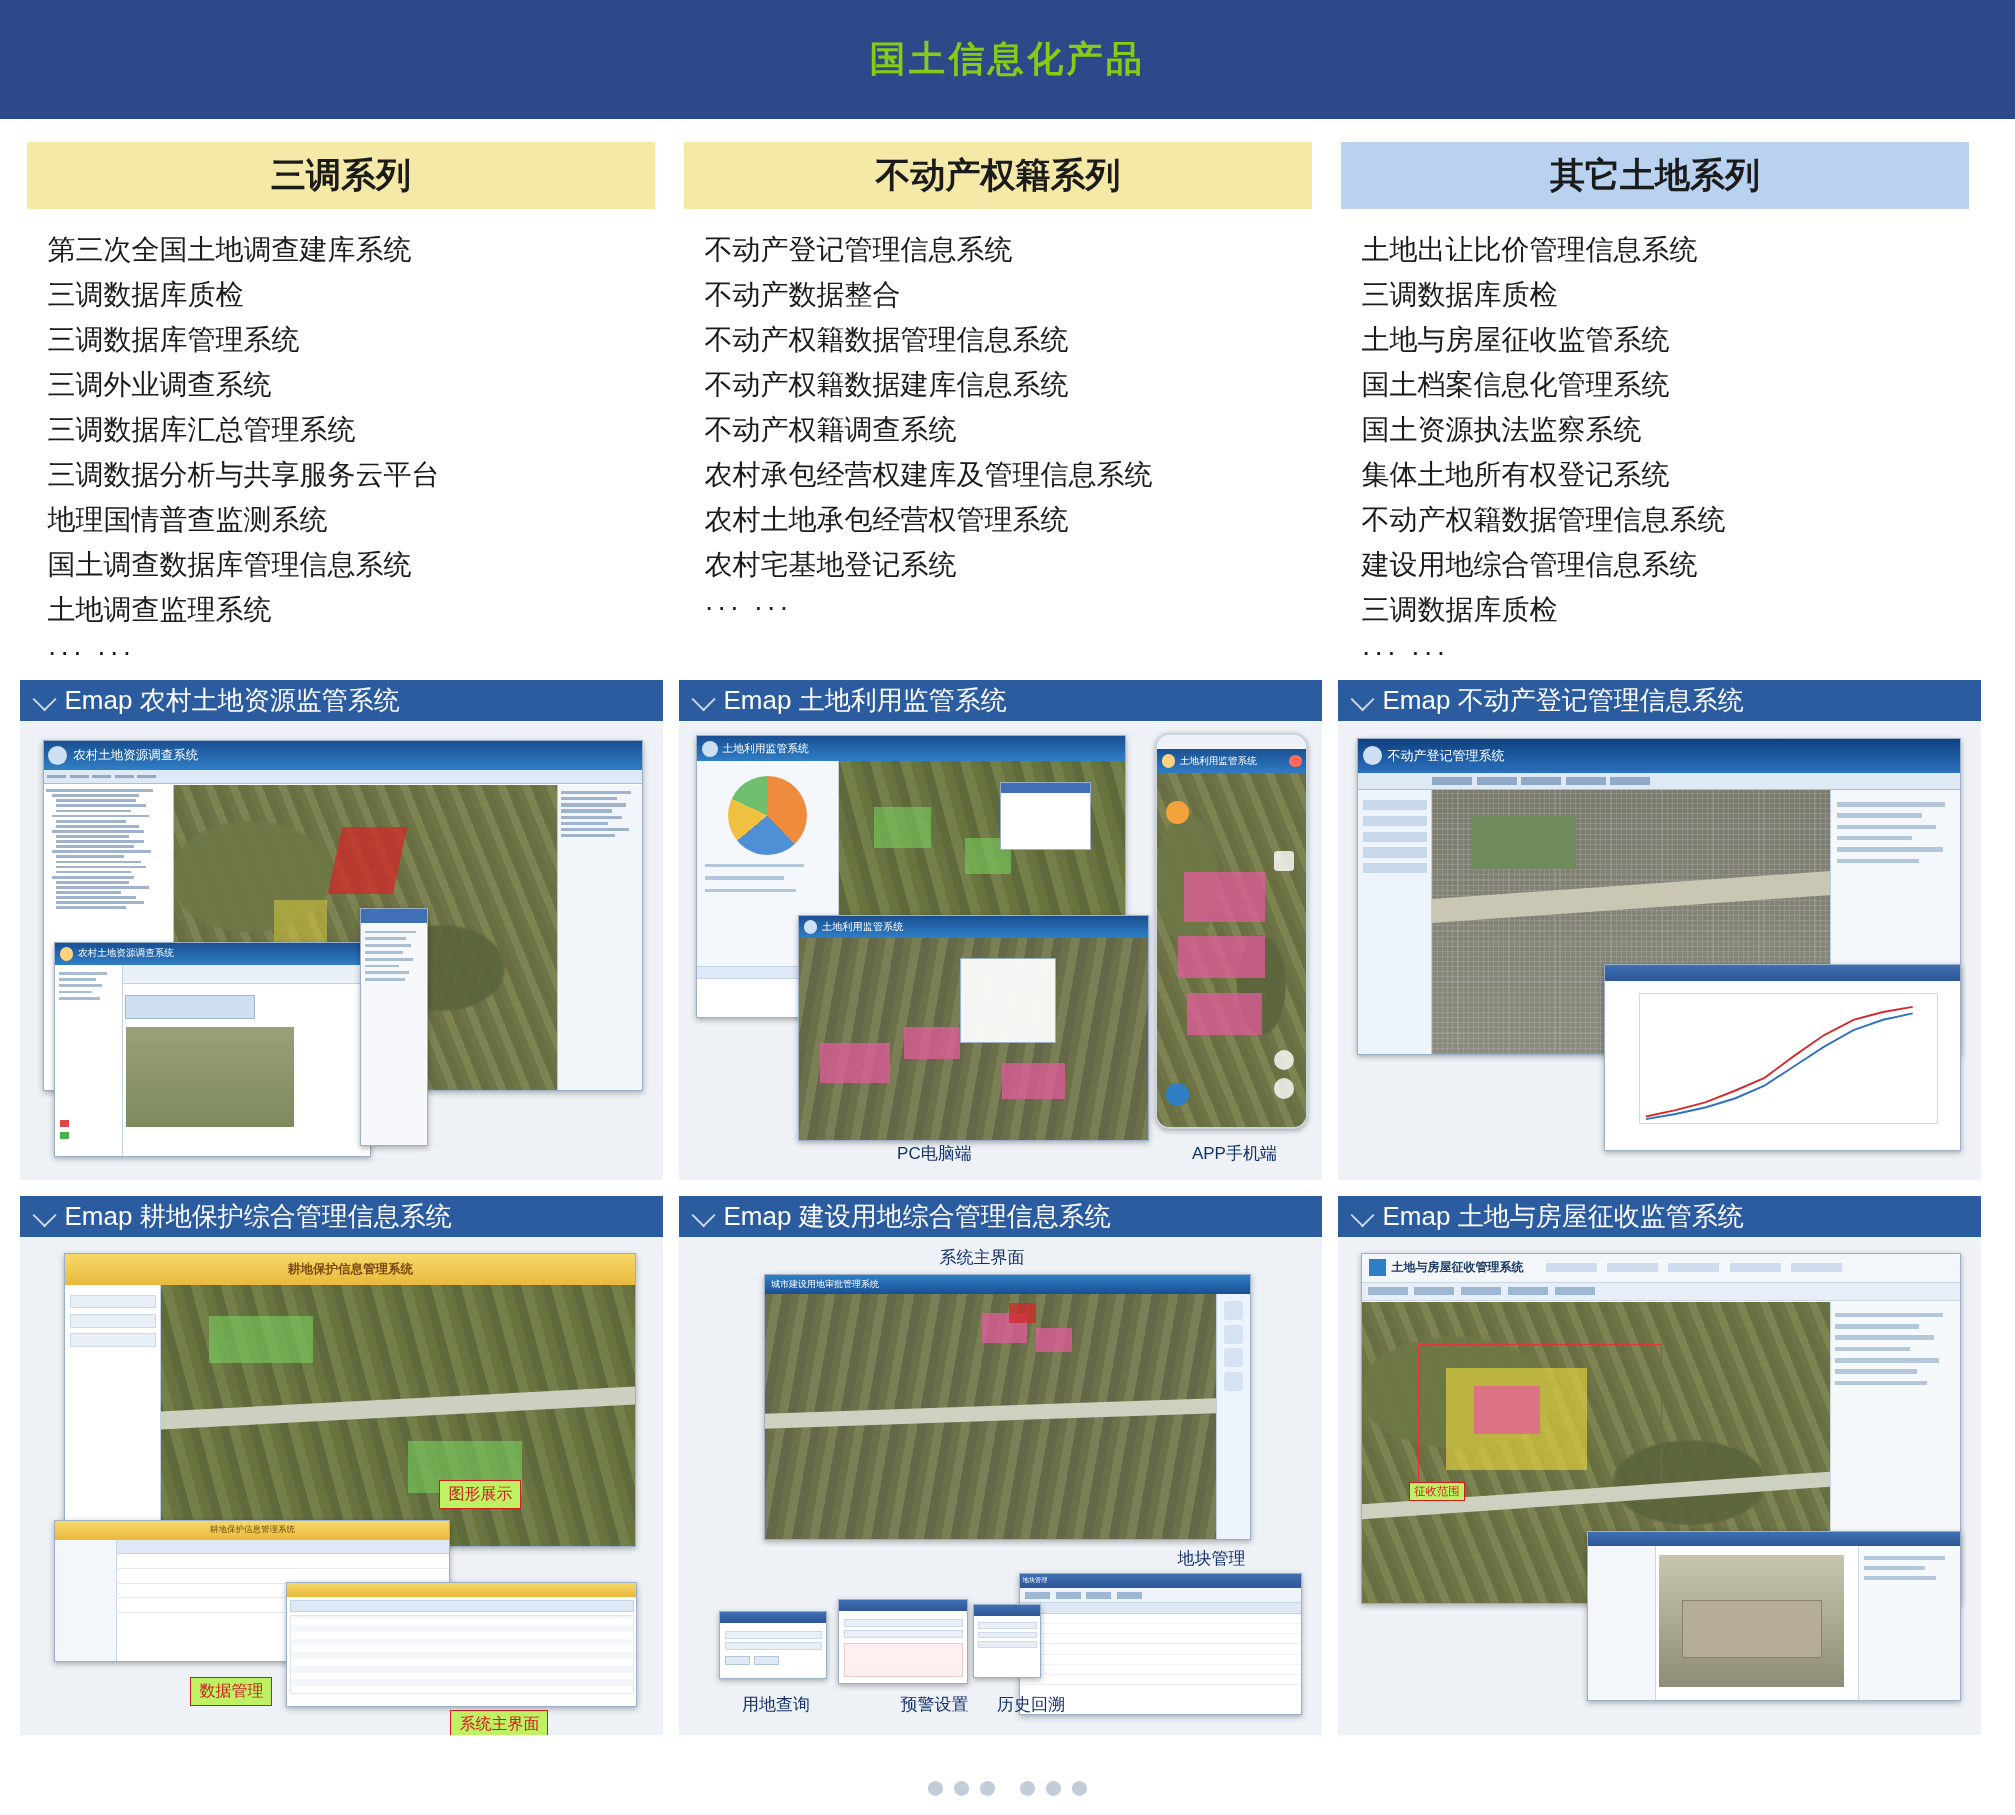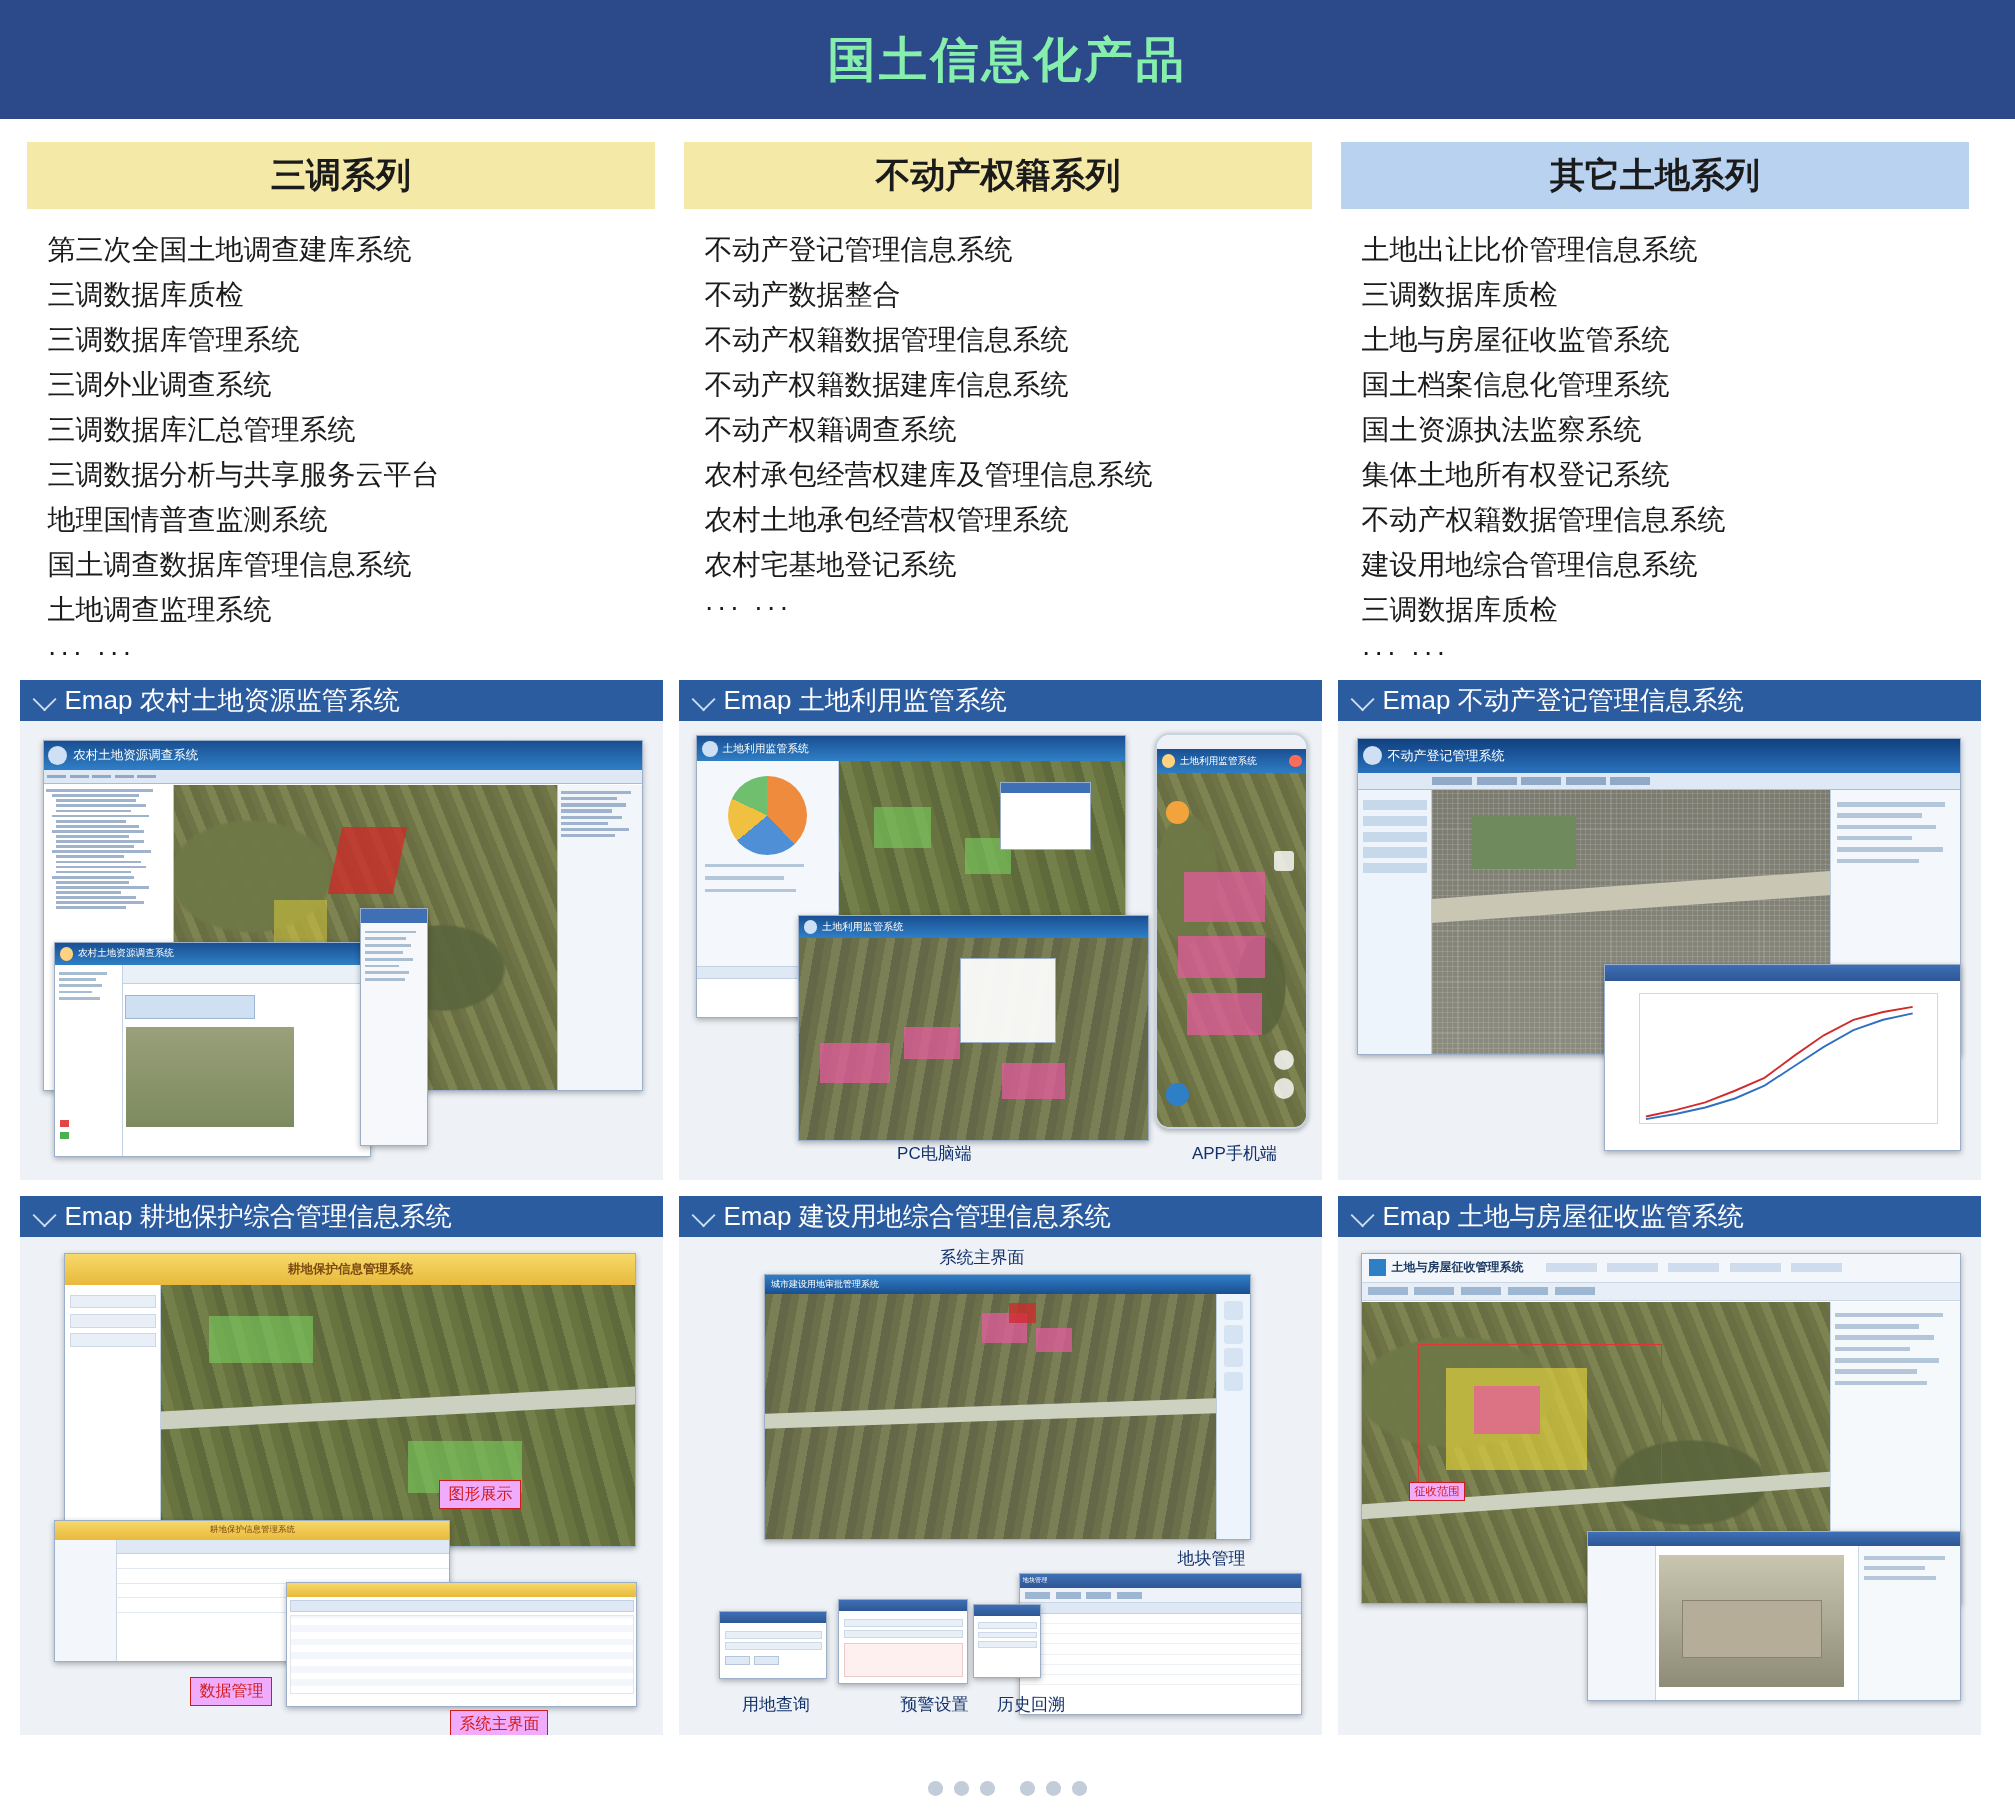--- a/index.html
+++ b/index.html
@@ -13,22 +13,22 @@
   
   .banner {
     width: 100%;
     height: 119px;
     background: #2c4a8a;
     display: flex;
     align-items: center;
     justify-content: center;
   }
   .banner-title {
-    color: #86efac;
-    font-size: 48px;
+    color: #84cc16;
+    font-size: 36px;
     font-weight: bold;
     letter-spacing: 3.4px;
   }
 
   
   .columns {
     display: flex;
     padding: 22.6px 27px 0 27px;
     gap: 29px;
   }
@@ -184,21 +184,21 @@
   .label-under {
     position: absolute;
     font-size: 17px;
     color: #12306a;
     text-align: center;
   }
   .red-tag {
     position: absolute;
     border: 1.7px solid #d01b1b;
     color: #d01b1b;
-    background: #f0abfc;
+    background: #bef264;
     font-size: 16px;
     padding: 3.4px 8px;
     white-space: nowrap;
   }
   .blue-tag {
     position: absolute;
     color: #12306a;
     font-size: 17px;
     white-space: nowrap;
   }

